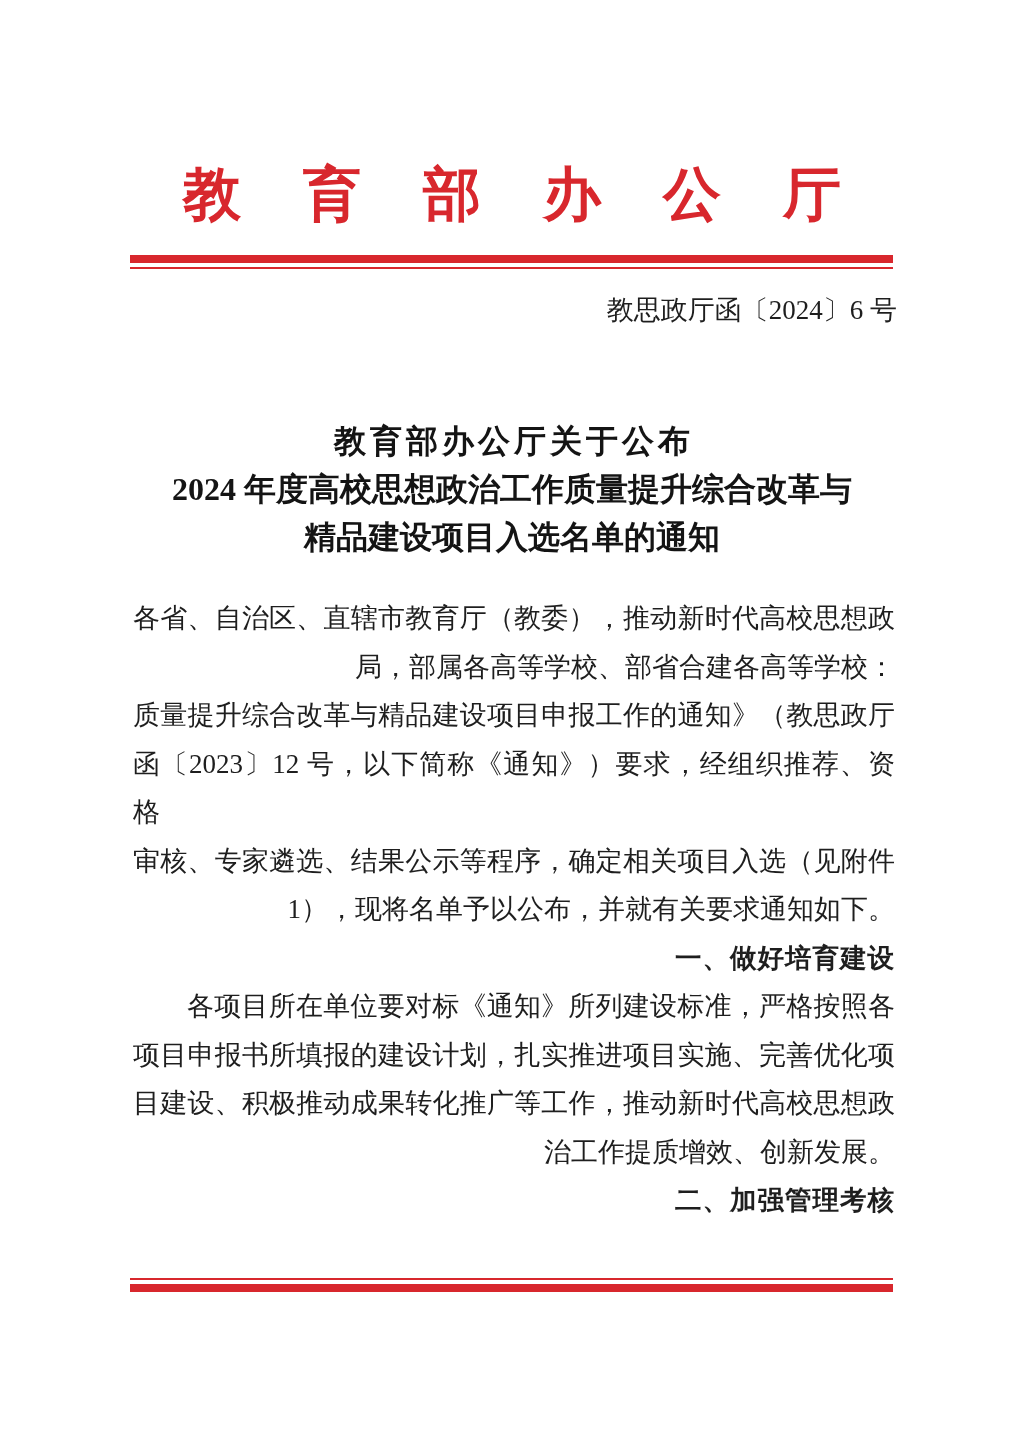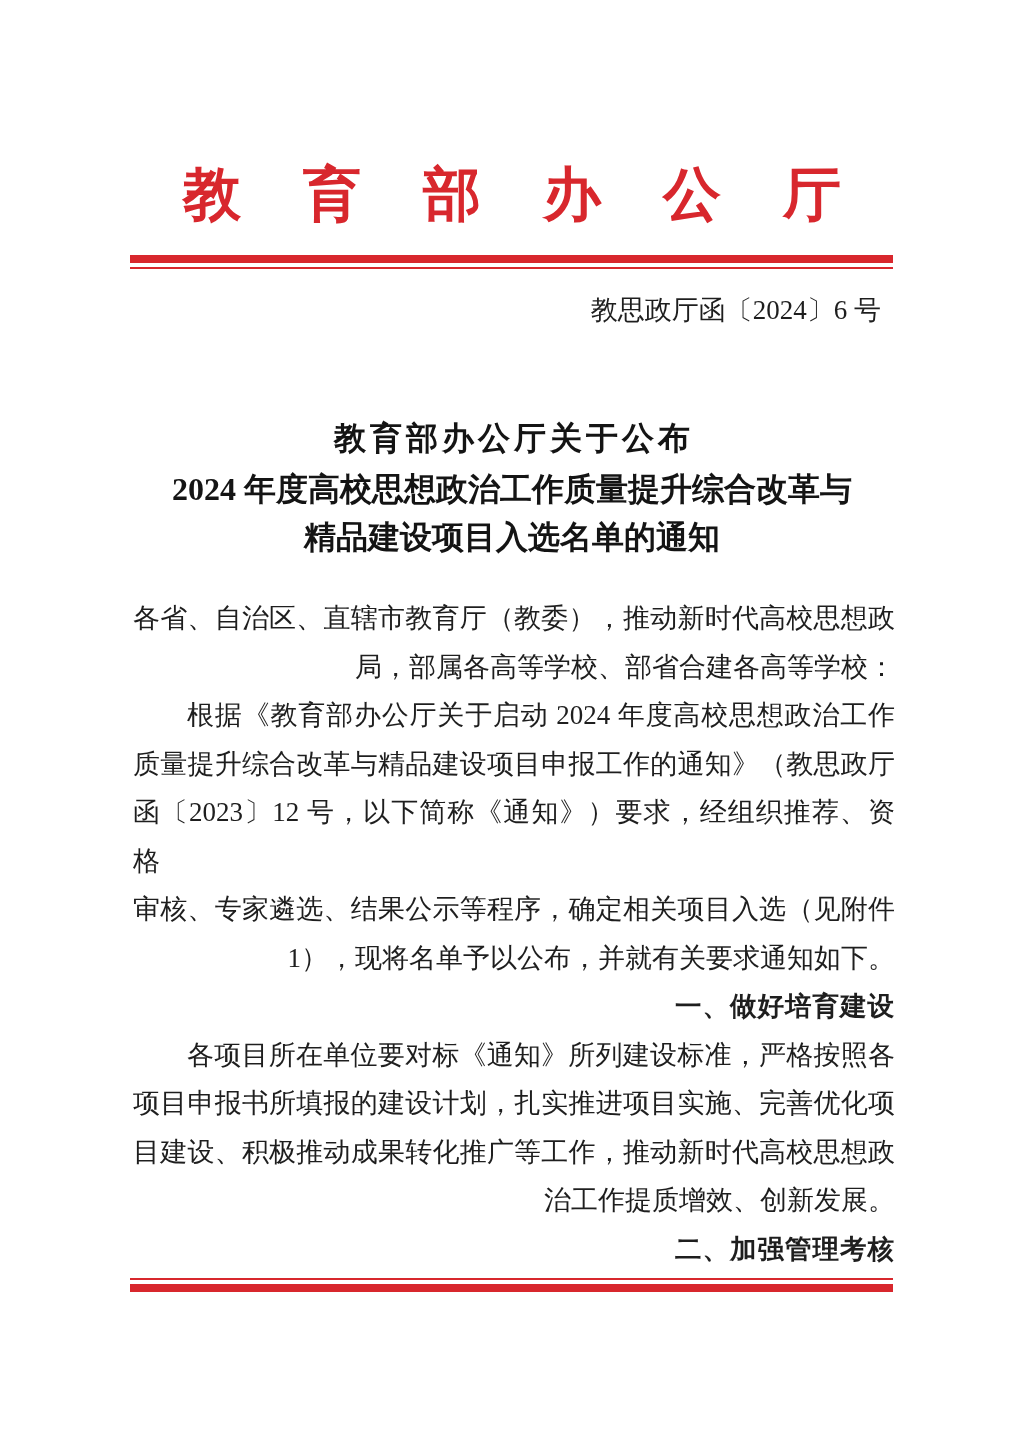--- a/index.html
+++ b/index.html
@@ -42,41 +42,40 @@
     background: var(--accent);
   }
   .rule-top-thick { top: 255px; height: 8px; }
   .rule-top-thin { top: 267px; height: 2px; }
   .rule-bottom-thin { top: 1278px; height: 2px; }
   .rule-bottom-thick { top: 1284px; height: 8px; }
   
   .doc-number {
     position: absolute;
     top: 292px;
-    right: 143px;
+    right: 127px;
     font-size: 27px;
     color: var(--text);
     white-space: nowrap;
   }
   
   .title {
     position: absolute;
     top: 417px;
     left: 0;
     width: 100%;
     text-align: center;
     font-weight: bold;
     font-size: 32px;
     line-height: 48px;
     color: #141414;
   }
   .title-line-1 {
     letter-spacing: 4px;
     padding-left: 4px;
-    font-family: Liberation Mono, monospace;
   }
   
   .body {
     position: absolute;
     top: 594px;
     left: 133px;
     width: 762px;
     font-size: 27px;
     line-height: 48.5px;
     color: var(--text);
@@ -109,21 +108,20 @@
 
   <div class="title">
     <div class="title-line title-line-1">教育部办公厅关于公布</div>
     <div class="title-line">2024 年度高校思想政治工作质量提升综合改革与</div>
     <div class="title-line">精品建设项目入选名单的通知</div>
   </div>
 
   <main class="body" id="body-lines">
       <div class="line fill">各省、自治区、直辖市教育厅（教委），推动新时代高校思想政</div>
       <div class="line">局，部属各高等学校、部省合建各高等学校：</div>
-      <div class="line fill indent">根据《教育部办公厅关于启动 2024 年度高校思想政治工作</div>
       <div class="line fill">质量提升综合改革与精品建设项目申报工作的通知》（教思政厅</div>
       <div class="line fill">函〔2023〕12 号，以下简称《通知》）要求，经组织推荐、资格</div>
       <div class="line fill">审核、专家遴选、结果公示等程序，确定相关项目入选（见附件</div>
       <div class="line">1），现将名单予以公布，并就有关要求通知如下。</div>
       <div class="line indent heading">一、做好培育建设</div>
       <div class="line fill indent">各项目所在单位要对标《通知》所列建设标准，严格按照各</div>
       <div class="line fill">项目申报书所填报的建设计划，扎实推进项目实施、完善优化项</div>
       <div class="line fill">目建设、积极推动成果转化推广等工作，推动新时代高校思想政</div>
       <div class="line">治工作提质增效、创新发展。</div>
       <div class="line indent heading">二、加强管理考核</div>

